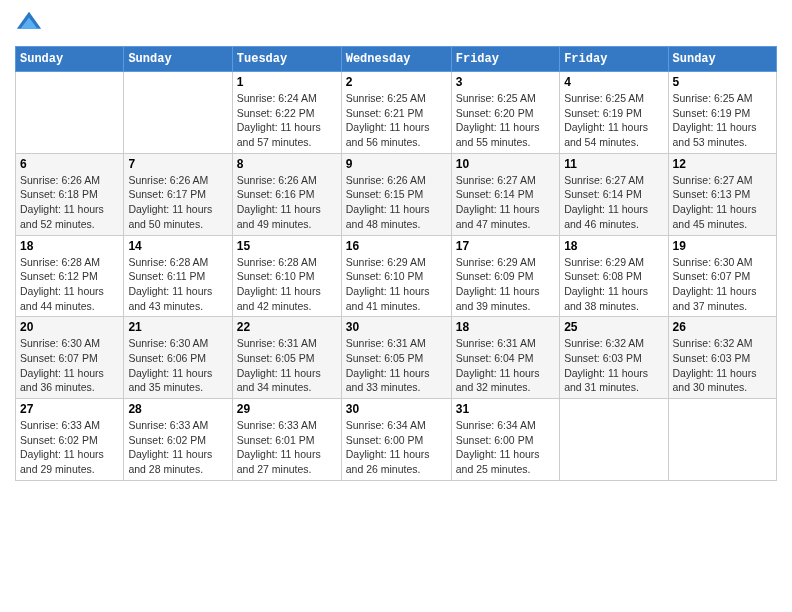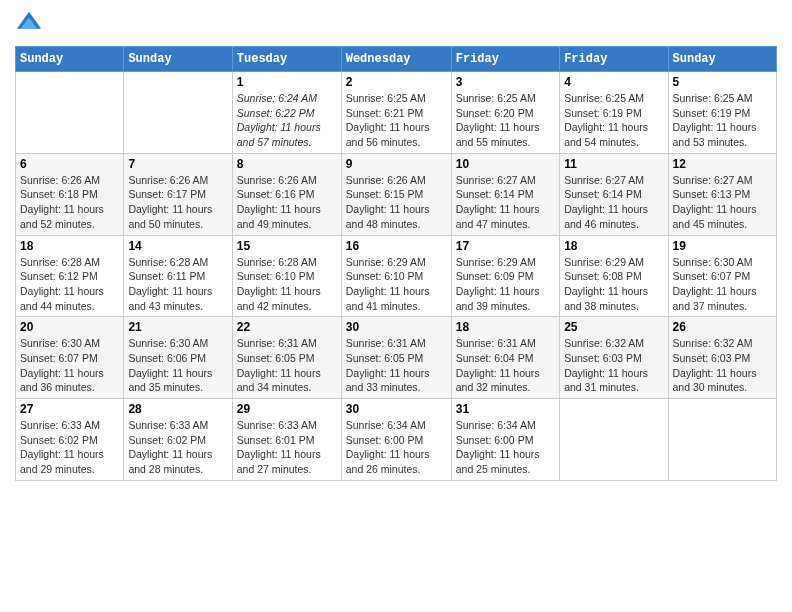--- a/index.html
+++ b/index.html
@@ -123,21 +123,21 @@
           <th>Friday</th>
           <th>Sunday</th>
         </tr>
     </thead>
     <tbody id="calendar-body">
     <tr>
           <td class="empty-cell"></td>
           <td class="empty-cell"></td>
           <td>
             <span class="day-number">1</span>
-            <div class="day-info" style="white-space: pre-line; font-style: italic;">Sunrise: 6:24 AM
+            <div class="day-info" style="white-space: pre-line;">Sunrise: 6:24 AM
 Sunset: 6:22 PM
 Daylight: 11 hours and 57 minutes.</div>
           </td>
           <td>
             <span class="day-number">2</span>
             <div class="day-info" style="white-space: pre-line;">Sunrise: 6:25 AM
 Sunset: 6:21 PM
 Daylight: 11 hours and 56 minutes.</div>
           </td>
           <td>

